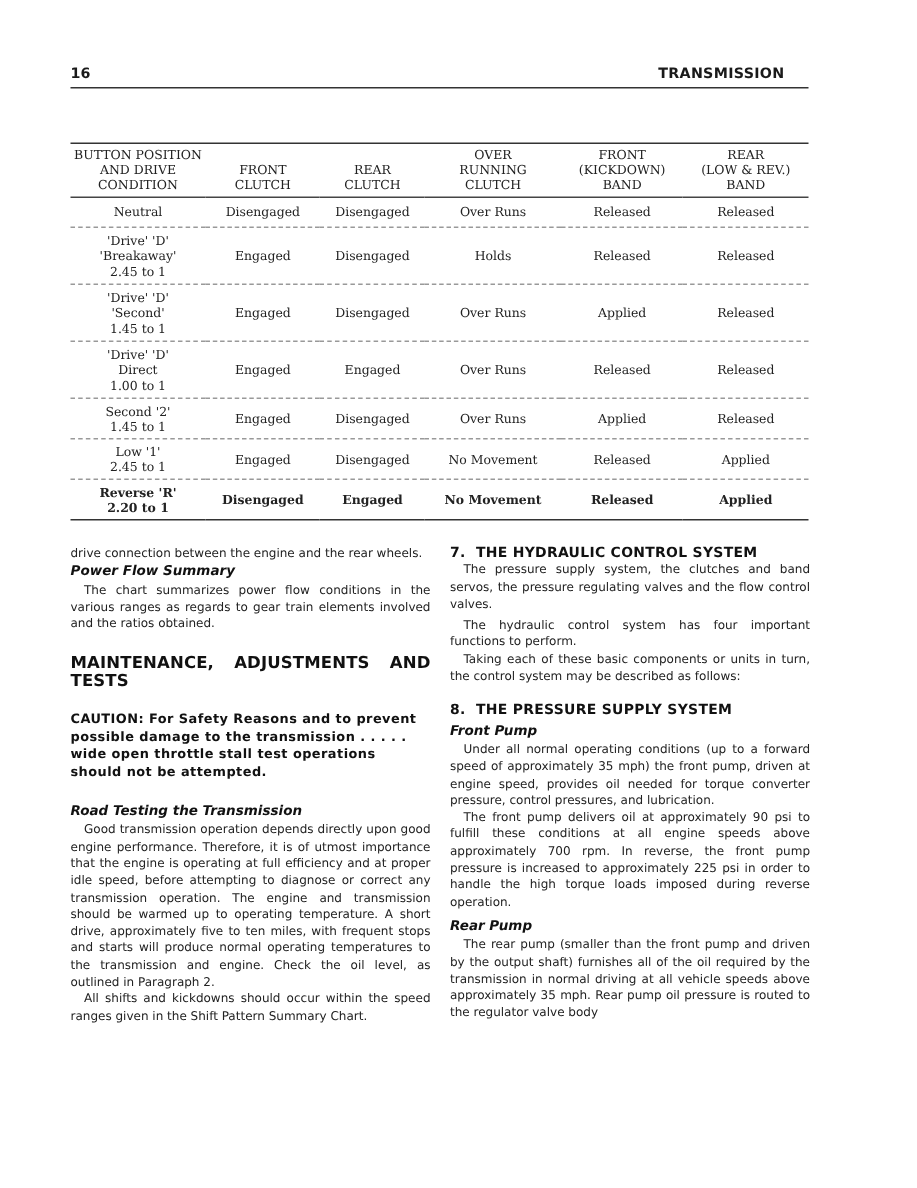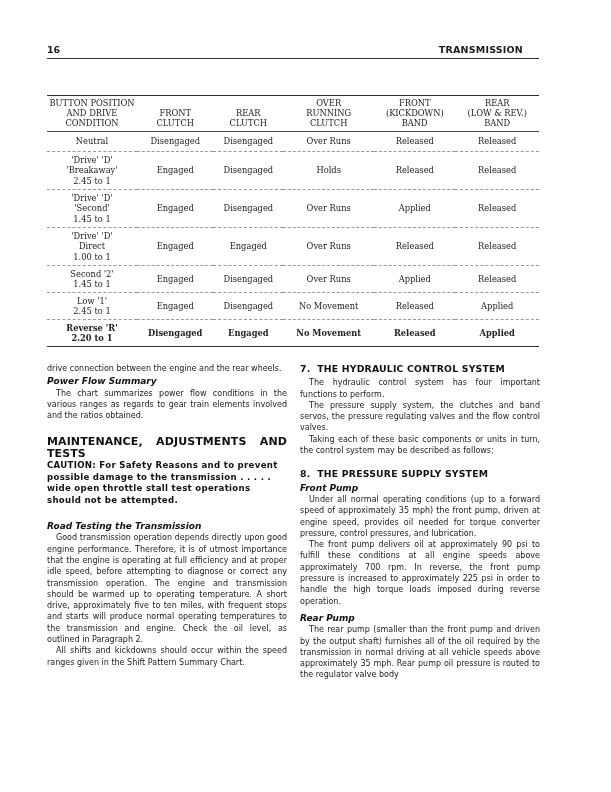--- a/index.html
+++ b/index.html
@@ -136,30 +136,30 @@
         <td>Applied</td>
       </tr>
     </tbody>
   </table>
 
   <div class="col left">
     <p class="noind">drive connection between the engine and the rear wheels.</p>
     <div class="h3" style="margin-top:2px;">Power Flow Summary</div>
     <p>The chart summarizes power flow conditions in the various ranges as regards to gear train elements involved and the ratios obtained.</p>
     <div class="h1" style="margin-top:15px;">MAINTENANCE, ADJUSTMENTS AND TESTS</div>
-    <div class="caution" style="margin-top:1px;">CAUTION: For Safety Reasons and to prevent possible damage to the transmission . . . . . wide open throttle stall test operations should not be attempted.</div>
+    <div class="caution" style="margin-top:16px;">CAUTION: For Safety Reasons and to prevent possible damage to the transmission . . . . . wide open throttle stall test operations should not be attempted.</div>
     <div class="h3" style="margin-top:15px;">Road Testing the Transmission</div>
     <p>Good transmission operation depends directly upon good engine performance. Therefore, it is of utmost importance that the engine is operating at full efficiency and at proper idle speed, before attempting to diagnose or correct any transmission operation. The engine and transmission should be warmed up to operating temperature. A short drive, approximately five to ten miles, with frequent stops and starts will produce normal operating temperatures to the transmission and engine. Check the oil level, as outlined in Paragraph 2.</p>
     <p>All shifts and kickdowns should occur within the speed ranges given in the Shift Pattern Summary Chart.</p>
   </div>
 
   <div class="col right">
     <div class="h2" style="white-space:pre;">7.  THE HYDRAULIC CONTROL SYSTEM</div>
+    <p>The pressure supply system, the clutches and band servos, the pressure regulating valves and the flow control valves.</p>
     <p style="margin-top:3px;">The hydraulic control system has four important functions to perform.</p>
-    <p>The pressure supply system, the clutches and band servos, the pressure regulating valves and the flow control valves.</p>
     <p>Taking each of these basic components or units in turn, the control system may be described as follows:</p>
     <div class="h2" style="margin-top:12px; white-space:pre;">8.  THE PRESSURE SUPPLY SYSTEM</div>
     <div class="h3" style="margin-top:3px;">Front Pump</div>
     <p>Under all normal operating conditions (up to a forward speed of approximately 35 mph) the front pump, driven at engine speed, provides oil needed for torque converter pressure, control pressures, and lubrication.</p>
     <p>The front pump delivers oil at approximately 90 psi to fulfill these conditions at all engine speeds above approximately 700 rpm. In reverse, the front pump pressure is increased to approximately 225 psi in order to handle the high torque loads imposed during reverse operation.</p>
     <div class="h3" style="margin-top:6px;">Rear Pump</div>
     <p>The rear pump (smaller than the front pump and driven by the output shaft) furnishes all of the oil required by the transmission in normal driving at all vehicle speeds above approximately 35 mph. Rear pump oil pressure is routed to the regulator valve body</p>
   </div>
 
 </div>

